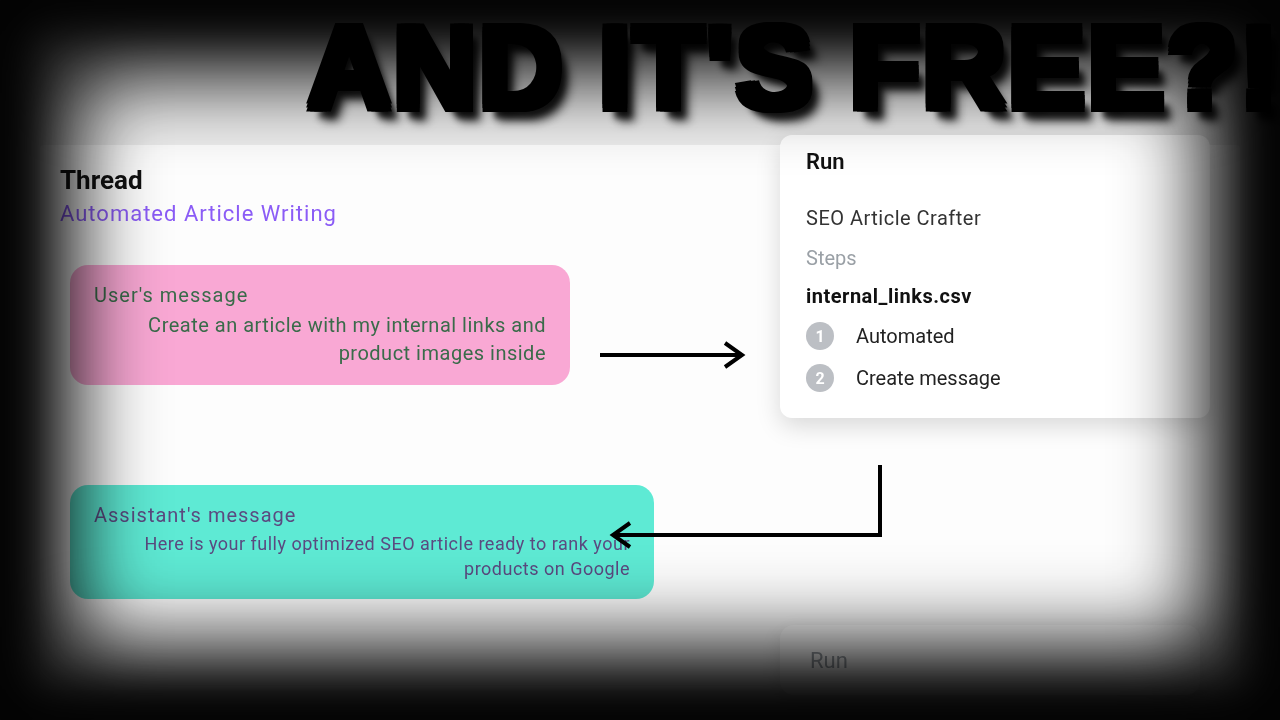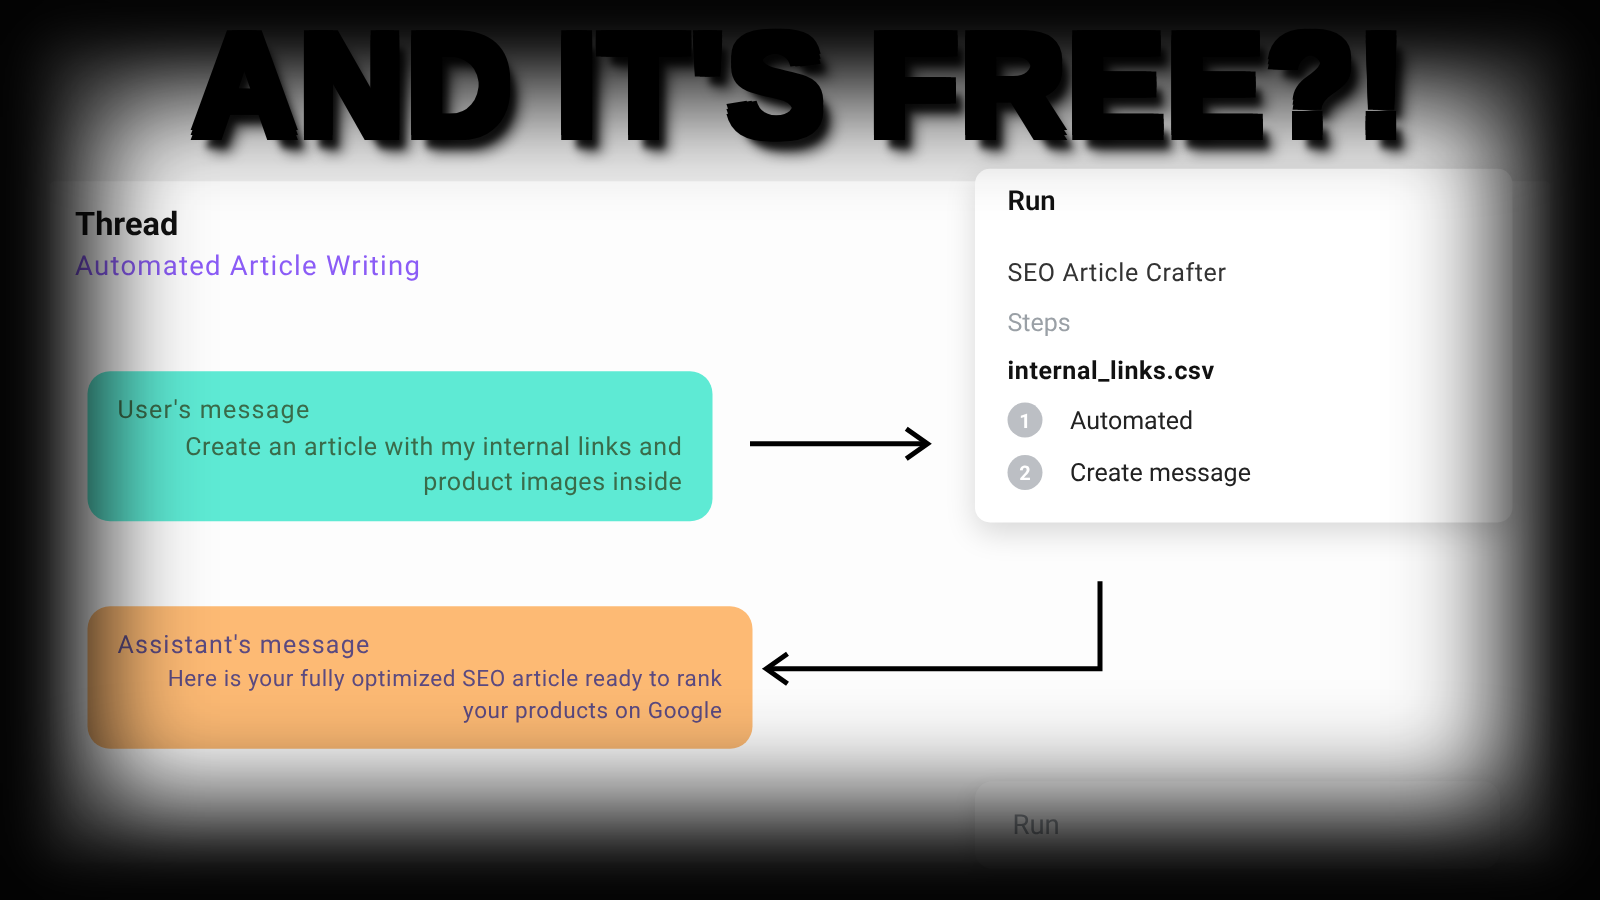--- a/index.html
+++ b/index.html
@@ -21,21 +21,21 @@
     box-shadow:
       inset 0 0 80px 80px rgba(0,0,0,0.9),
       inset 0 0 40px 30px rgba(0,0,0,0.9);
   }
 
   .headline {
     position: absolute;
     top: 10px;
     left: 0;
     right: 0;
-    text-align: center;
+    text-align: right;
     font-weight: 900;
     font-size: 116px;
     letter-spacing: 2px;
     line-height: 1;
     font-family: Impact, "Arial Black", sans-serif;
     background: linear-gradient(180deg, #fff25a 0%, #ffe23a 40%, #f7b80f 100%);
     -webkit-background-clip: text;
     background-clip: text;
     color: transparent;
     
@@ -98,31 +98,30 @@
   .bubble .body {
     font-size: 20px;
     line-height: 1.4;
     letter-spacing: 0.5px;
     text-align: right;
   }
 
   .bubble.user {
     top: 120px;
     left: 30px;
-    background: #5eead4;
-    margin-top: 32px;
+    background: #f9a8d4;
   }
   .bubble.user .label,
   .bubble.user .body { color: #3a6b4a; }
 
   .bubble.assistant {
     top: 340px;
     left: 30px;
-    background: #fdba74;
-    width: 532px;
+    background: #5eead4;
+    width: 584px;
   }
   .bubble.assistant .label { color: #5b4a80; font-size: 20px; }
   .bubble.assistant .body  { color: #5b4a80; font-size: 18px; }
 
   
   .run-panel {
     position: absolute;
     top: -10px;
     left: 740px;
     width: 430px;

